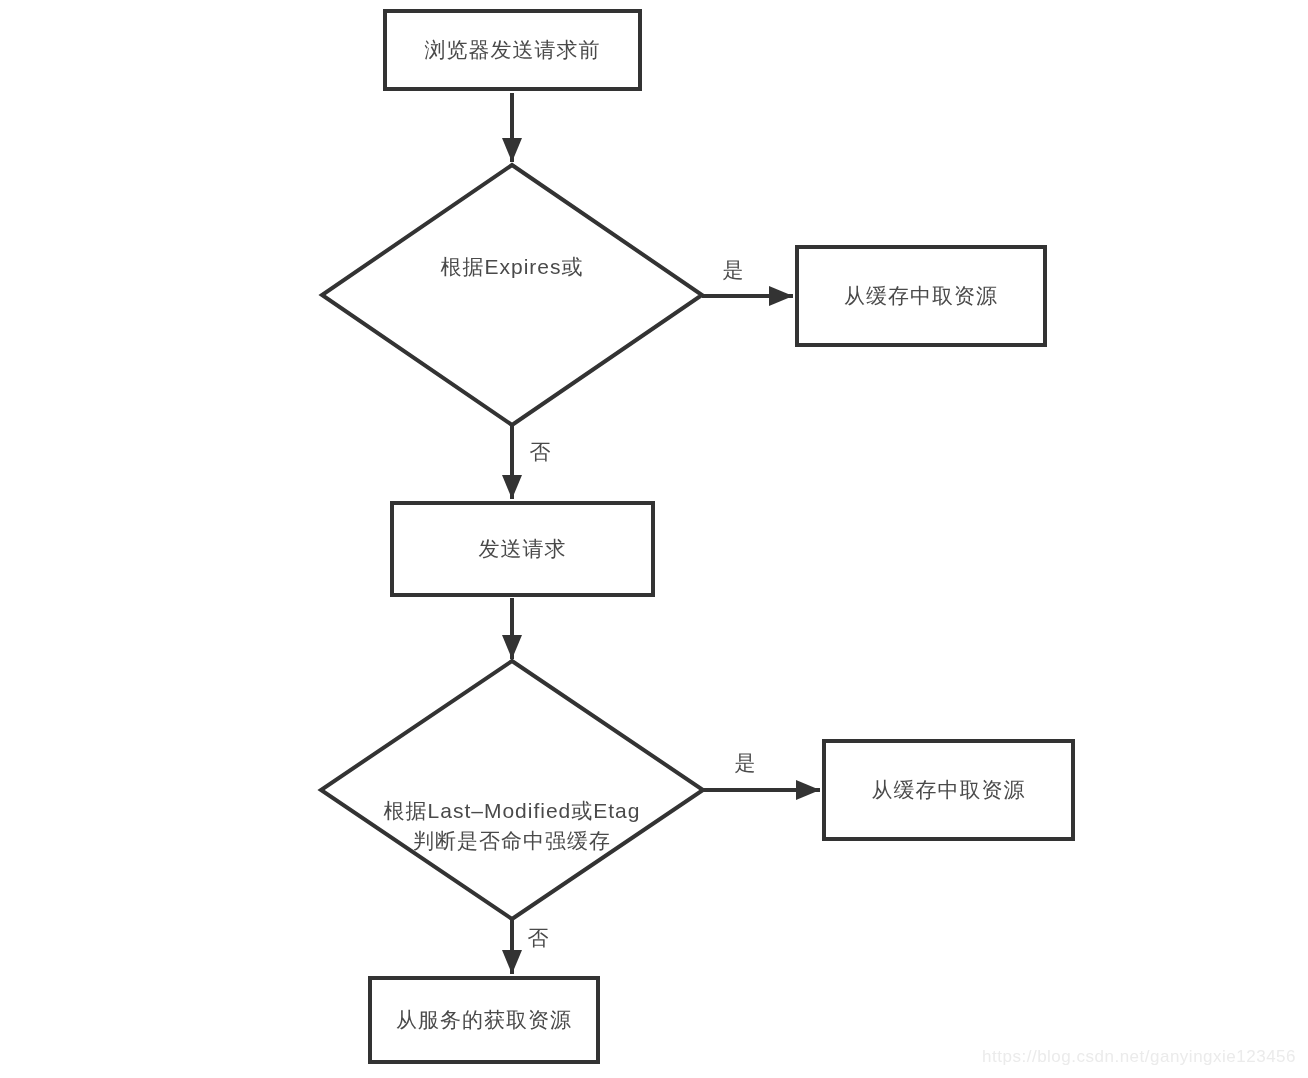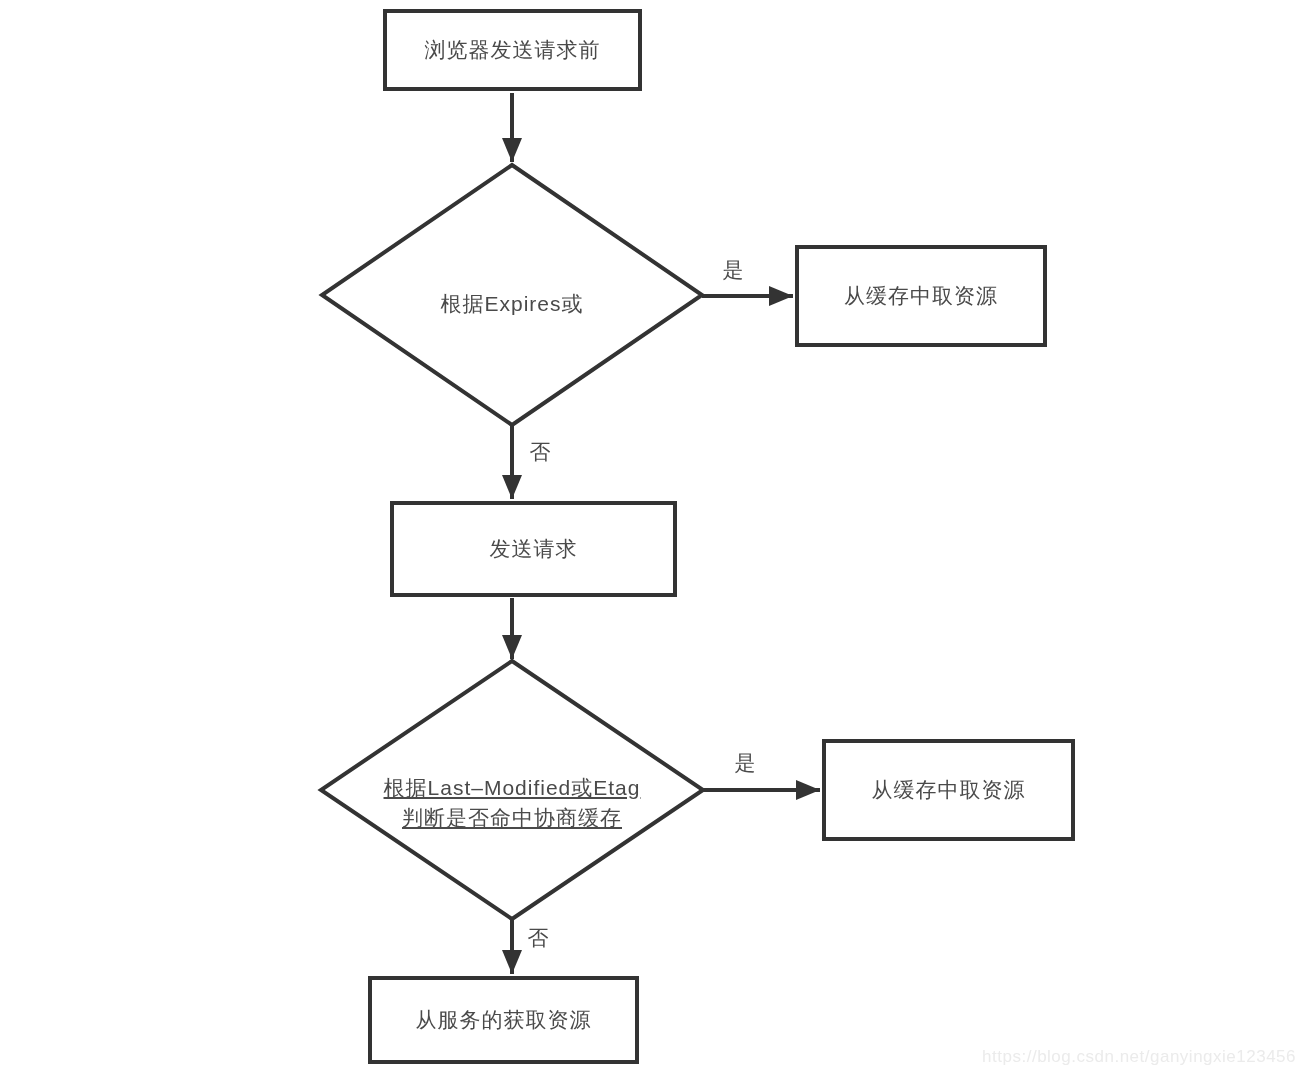--- a/index.html
+++ b/index.html
@@ -34,46 +34,45 @@
   .diamond-text {
     position: absolute;
     left: 512px;
     transform: translateX(-50%);
     text-align: center;
     font-size: 21px;
     line-height: 30px;
     letter-spacing: 1px;
     z-index: 3;
     white-space: nowrap;
-    margin-top: 37px;
   }
   .edge-label {
     position: absolute;
     transform: translate(-50%, -50%);
     font-size: 21px;
     z-index: 3;
     background: #ffffff;
     padding: 0 2px;
   }
   #watermark {
     position: absolute;
     right: 12px;
     top: 1047px;
     font-size: 17px;
     color: #ebebeb;
     letter-spacing: 0.5px;
     z-index: 3;
   }
   #n-start  { left: 383px; top: 9px;   width: 259px; height: 82px; }
   #n-cache1 { left: 795px; top: 245px; width: 252px; height: 102px; }
-  #n-send   { left: 390px; top: 501px; width: 287px; height: 96px; }
+  #n-send   { left: 390px; top: 501px; width: 265px; height: 96px; }
   #n-cache2 { left: 822px; top: 739px; width: 253px; height: 102px; }
-  #n-server { left: 368px; top: 976px; width: 271px; height: 88px; }
+  #n-server { left: 368px; top: 976px; width: 232px; height: 88px; }
   #d1-text  { top: 252px; }
-  #d2-text  { top: 736px; text-decoration: underline; }
+  #d2-text  { top: 796px; }
   #lbl-yes1 { left: 733px; top: 270px; }
   #lbl-no1  { left: 540px; top: 452px; }
   #lbl-yes2 { left: 745px; top: 763px; }
   #lbl-no2  { left: 538px; top: 938px; }
 </style>
 </head>
 <body>
 
 <div id="canvas">
 
@@ -104,21 +103,21 @@
   <div class="node" id="n-cache2">从缓存中取资源</div>
 
   <div class="node" id="n-server">从服务的获取资源</div>
 
   <div class="diamond-text" id="d1-text">
     <div>根据Expires或</div>
   </div>
 
   <div class="diamond-text" id="d2-text">
     <div>根据Last–Modified或Etag</div>
-    <div>判断是否命中协商缓存</div>
+    <div>判断是否命中强缓存</div>
   </div>
 
   <span class="edge-label" id="lbl-yes1">是</span>
   <span class="edge-label" id="lbl-no1">否</span>
   <span class="edge-label" id="lbl-yes2">是</span>
   <span class="edge-label" id="lbl-no2">否</span>
 
   <div id="watermark">https://blog.csdn.net/ganyingxie123456</div>
 
 </div>

